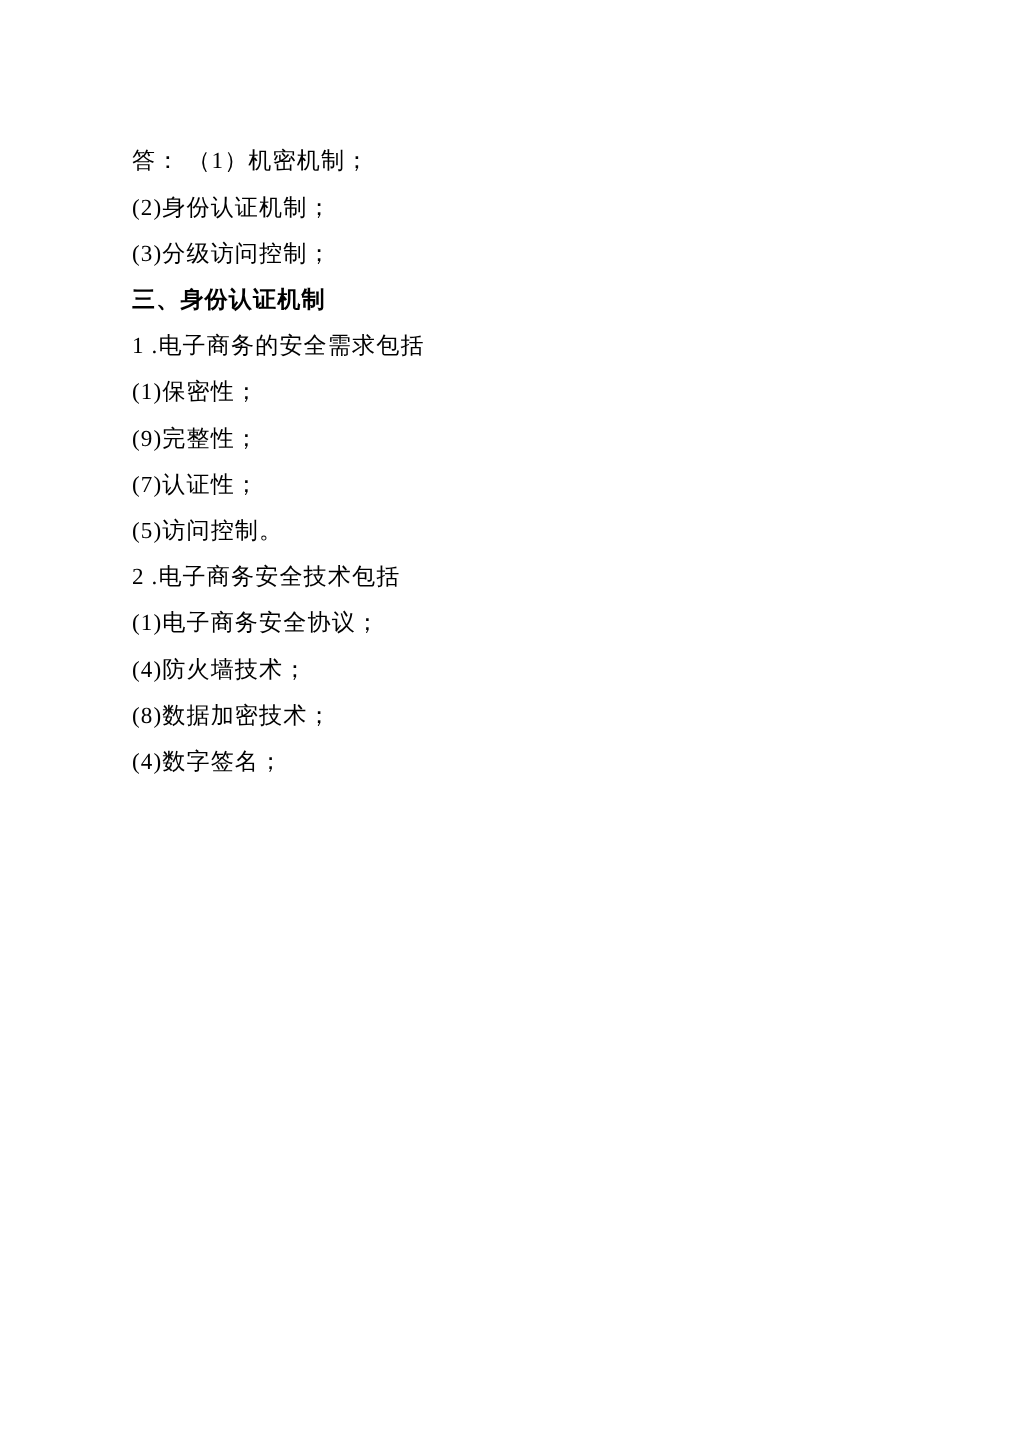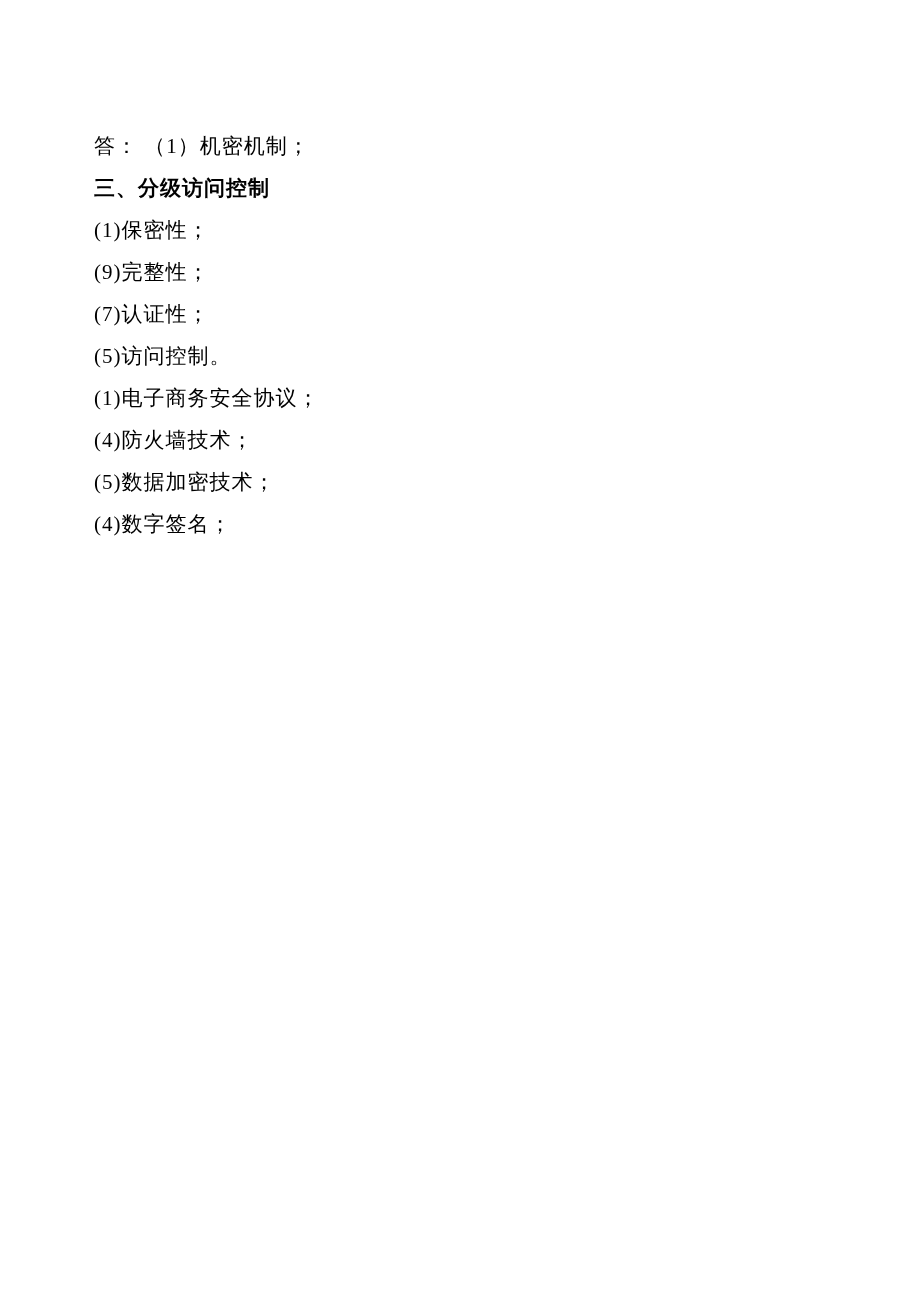--- a/index.html
+++ b/index.html
@@ -1,26 +1,30 @@
 <!DOCTYPE html>
 <html><head>
   <meta charset="utf-8">
   <style>
     body { margin:0; padding:0; background:#fff; font-family:"SimSun","宋体","Microsoft YaHei",serif; color:#000; font-size:21px; line-height:2.0; }
-    .page { width:887px; min-height:1301px; box-sizing:border-box; padding:125px 100px 100px 94px; }
+    .page { width:887px; min-height:1301px; box-sizing:border-box; padding:125px 100px 100px 120px; }
     .line { margin:0; letter-spacing:1px; }
     .bold { font-weight:bold; }
   </style>
 </head>
 <body>
 
 <div class="page">
   <p class="line">答： （1）机密机制；</p>
-  <p class="line bold">三、分级访问控制</p>
+  <p class="line">(2)身份认证机制；</p>
+  <p class="line">(3)分级访问控制；</p>
+  <p class="line bold">三、身份认证机制</p>
+  <p class="line">1 .电子商务的安全需求包括</p>
   <p class="line">(1)保密性；</p>
   <p class="line">(9)完整性；</p>
   <p class="line">(7)认证性；</p>
   <p class="line">(5)访问控制。</p>
+  <p class="line">2  .电子商务安全技术包括</p>
   <p class="line">(1)电子商务安全协议；</p>
   <p class="line">(4)防火墙技术；</p>
-  <p class="line">(5)数据加密技术；</p>
+  <p class="line">(8)数据加密技术；</p>
   <p class="line">(4)数字签名；</p>
 </div>
 
 </body></html>

